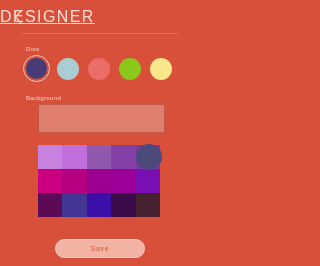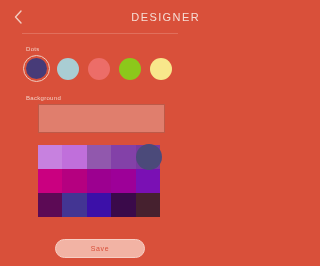--- a/index.html
+++ b/index.html
@@ -29,25 +29,26 @@
     width: 16px;
     height: 16px;
     display: flex;
     align-items: center;
     justify-content: center;
     cursor: pointer;
   }
   .back-btn svg { display: block; }
   .page-title {
     width: 100%;
-    text-align: right;
+    text-align: left;
     color: #f6ded6;
-    font-size: 11px;
+    font-size: 16px;
     letter-spacing: 1.4px;
     font-weight: 400;
+    text-decoration: underline;
   }
   .header-divider {
     position: absolute;
     left: 22px;
     right: 22px;
     top: 33px;
     height: 1px;
     background: rgba(255, 225, 215, 0.22);
   }
 

